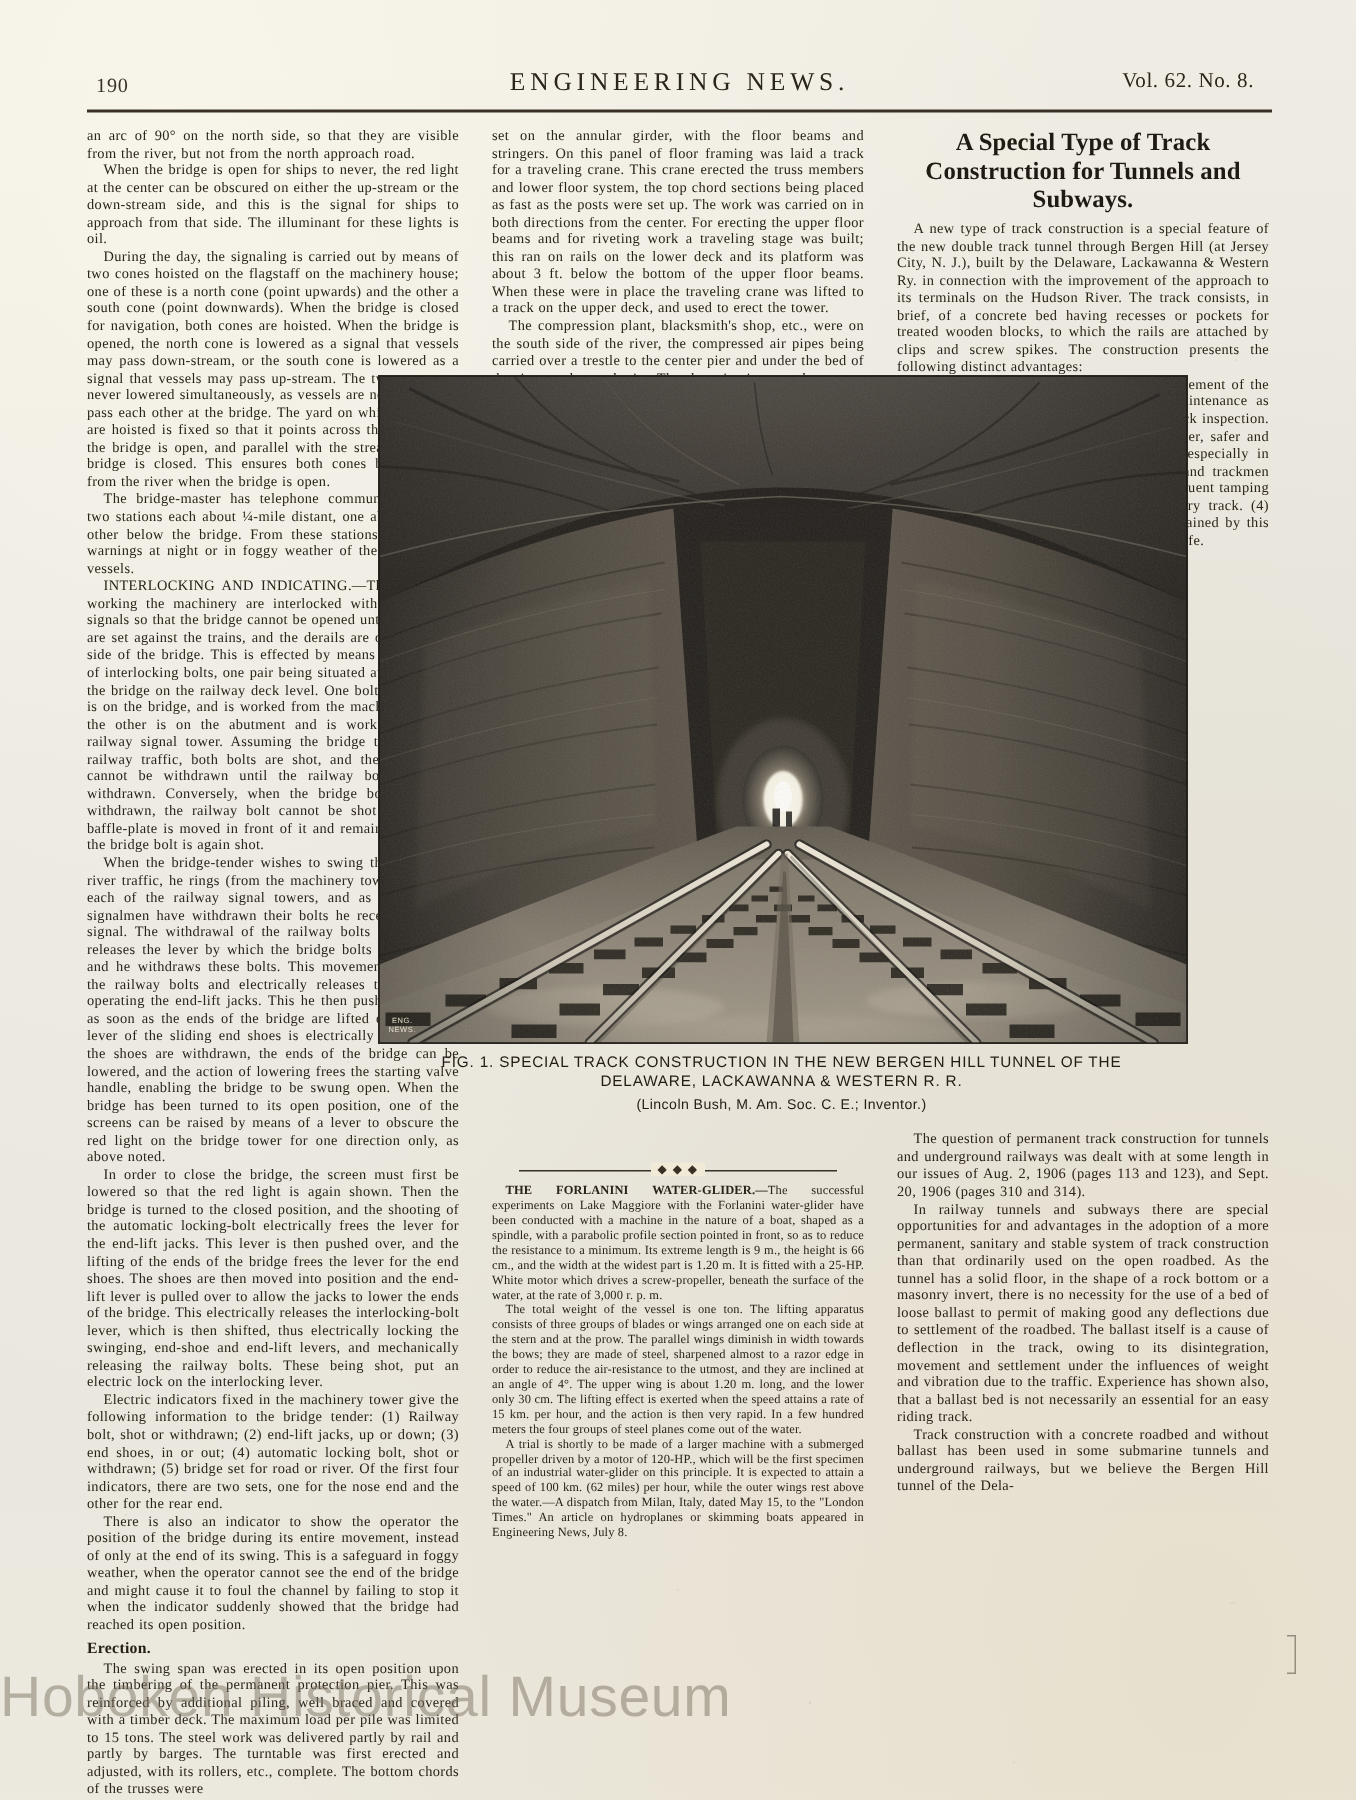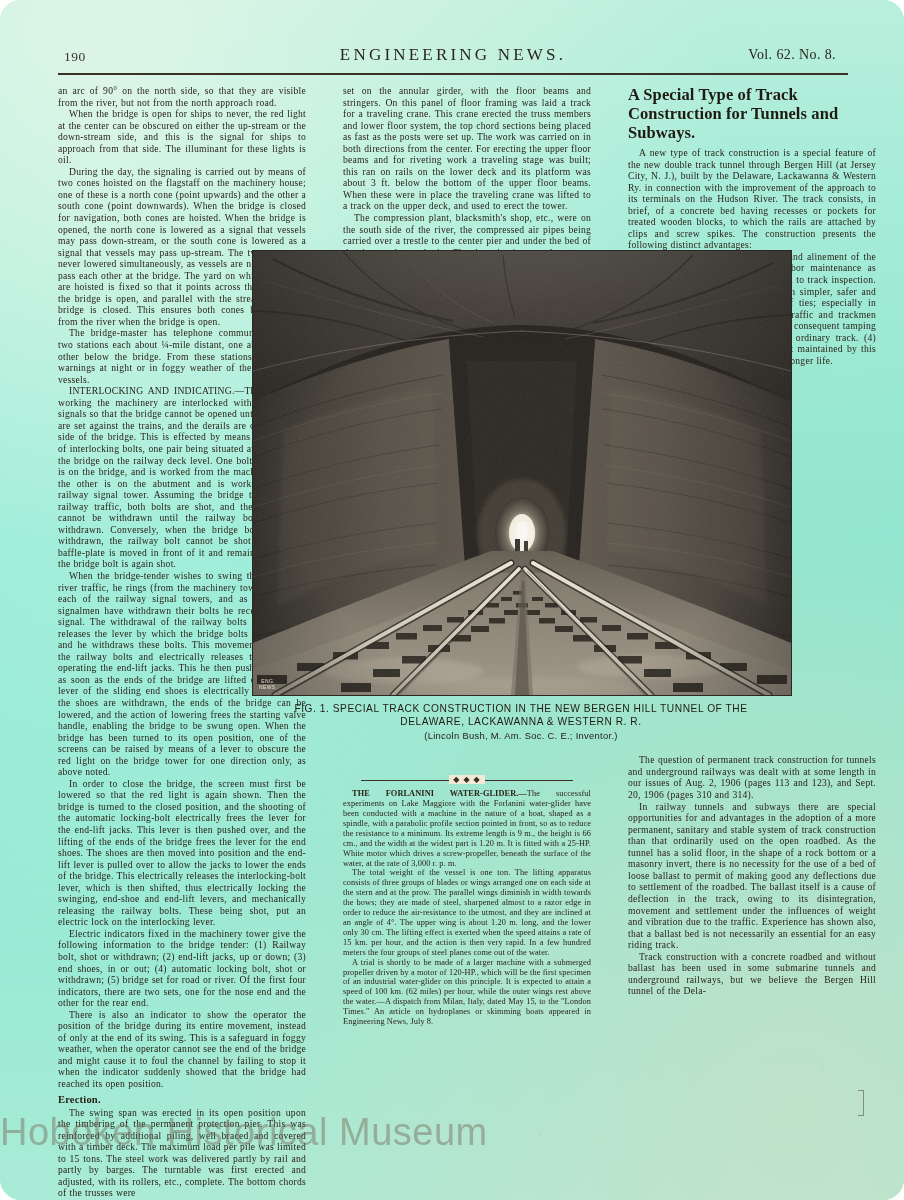--- a/index.html
+++ b/index.html
@@ -5,25 +5,24 @@
 <style>
   html, body {
     margin: 0;
     padding: 0;
     background: #ffffff;
   }
   #page {
     position: relative;
     width: 904px;
     height: 1200px;
-    background: #5eead4;
+    background: #e5e5e5;
     overflow: hidden;
     font-family: "Liberation Serif", "DejaVu Serif", serif;
     color: #262018;
-    border-radius: 21px;
   }
   
   #page::before {
     content: "";
     position: absolute;
     inset: 0;
     background:
       radial-gradient(ellipse at 12% 8%, rgba(255,252,240,0.55), rgba(255,252,240,0) 55%),
       radial-gradient(ellipse at 88% 92%, rgba(226,214,186,0.45), rgba(226,214,186,0) 60%),
       linear-gradient(180deg, rgba(247,241,226,0.6) 0%, rgba(238,229,206,0.25) 45%, rgba(243,236,216,0.5) 100%);
@@ -72,21 +71,21 @@
   }
   .rule-thick {
     height: 0;
     border-top: 2.1px solid #3a3025;
     margin-top: 1px;
   }
 
   
   .cols {
     display: flex;
-    gap: 37px;
+    gap: 22px;
     margin-top: 10px;
     align-items: flex-start;
   }
   .col {
     width: 248px;
     flex: 0 0 248px;
   }
 
   p.body {
     margin: 0;
@@ -108,20 +107,21 @@
     margin: 4px 0 2px 0;
     letter-spacing: 0.2px;
     color: #241d14;
   }
 
   
   h1.artic {
     font-size: 16.5px;
     line-height: 19px;
     font-weight: bold;
+    text-align: center;
     margin: 0 0 5px 0;
     letter-spacing: 0.1px;
     color: #1f1a12;
   }
 
   
   .figure-wrap {
     position: absolute;
     left: 252px;
     top: 250px;

